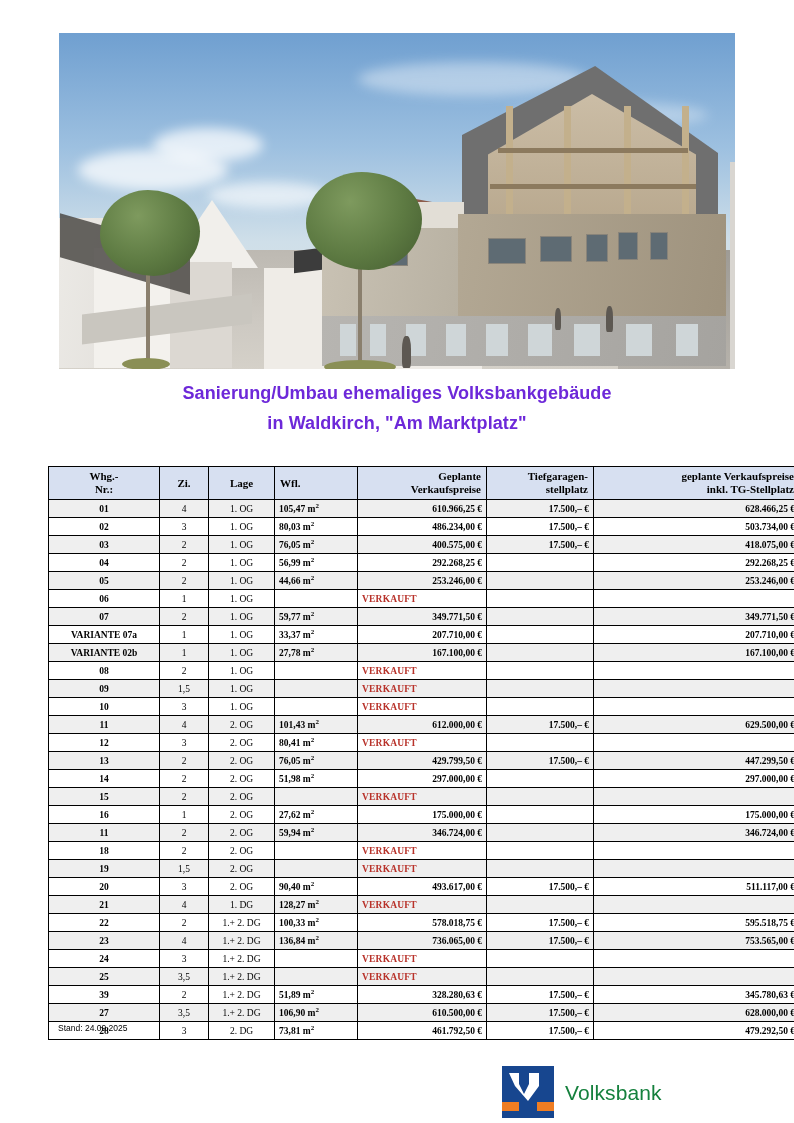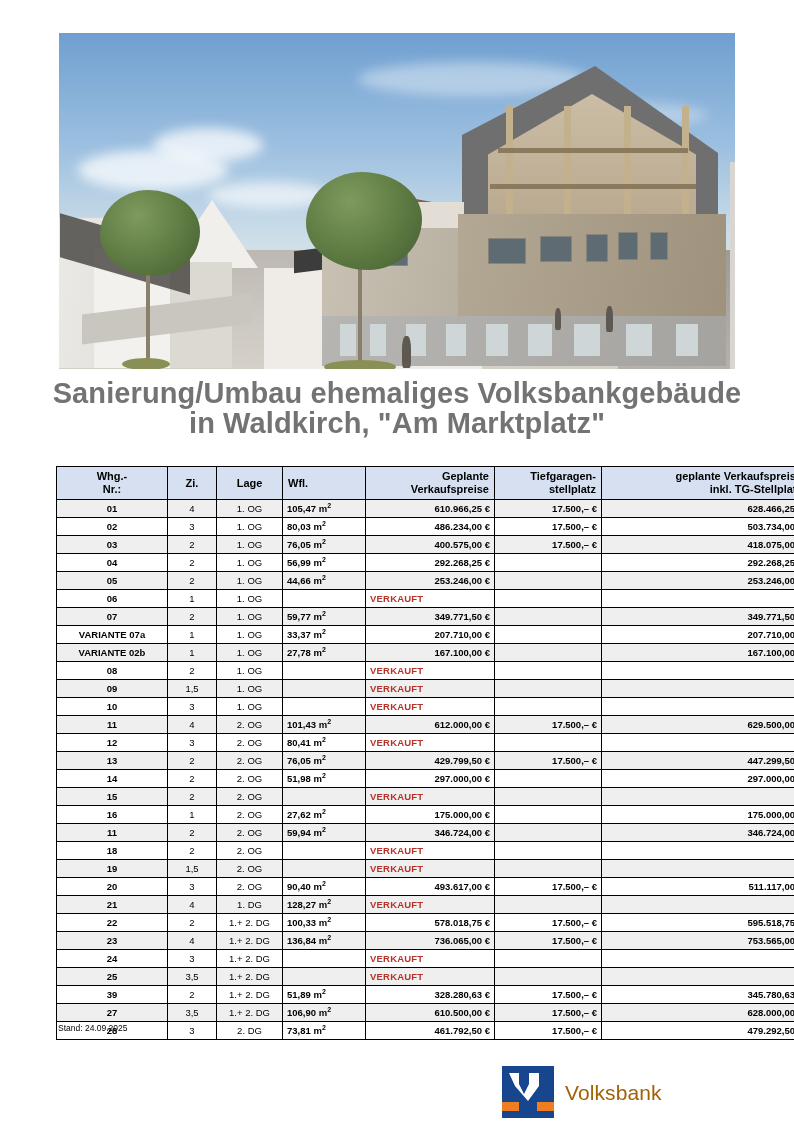--- a/index.html
+++ b/index.html
@@ -178,33 +178,34 @@
   .hero-border {
     position: absolute; inset: 0; border: 1px solid #ffffff; pointer-events: none;
   }
 
   
   .title-block {
     position: absolute;
     left: 0; top: 378px;
     width: 794px;
     text-align: center;
-    color: #737373;
-    font-size: 29px;
+    color: #6d28d9;
+    font-size: 18px;
     font-weight: bold;
     line-height: 30px;
     letter-spacing: .1px;
   }
 
   
   .table-wrap {
     position: absolute;
-    left: 56px;
+    left: 48px;
     top: 466px;
     width: 678px;
+    font-family: Liberation Serif, serif;
   }
   table.price {
     width: 678px;
     border-collapse: collapse;
     font-size: 9.5px;
     table-layout: fixed;
   }
   table.price th,
   table.price td {
     border: 1px solid #000000;
@@ -276,21 +277,21 @@
     position: absolute;
     left: 0; bottom: 7px; width: 100%; height: 9px;
     background: #ef7d22;
   }
   .logo-mark .barcut {
     position: absolute;
     left: 17px; bottom: 7px; width: 18px; height: 9px;
     background: #17468f;
   }
   .logo-text {
-    color: #a16207;
+    color: #15803d;
     font-size: 21px;
     line-height: 25px;
     letter-spacing: .1px;
   }
   .logo-text .l2 { display: block; }
 </style>
 </head>
 <body>
 
 <div class="hero-wrap">

